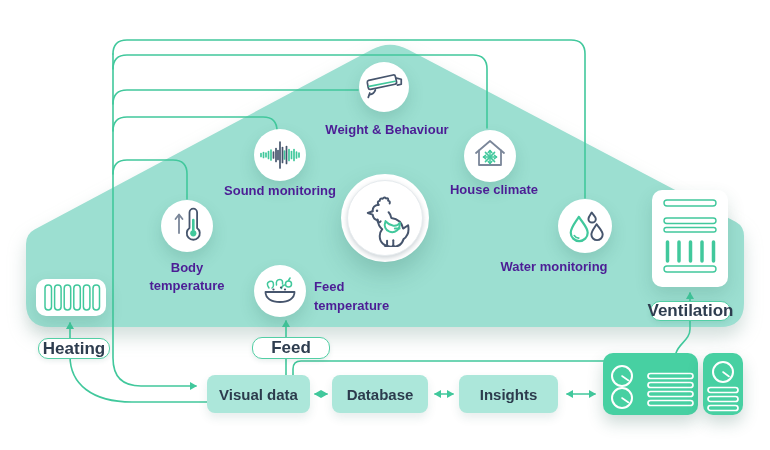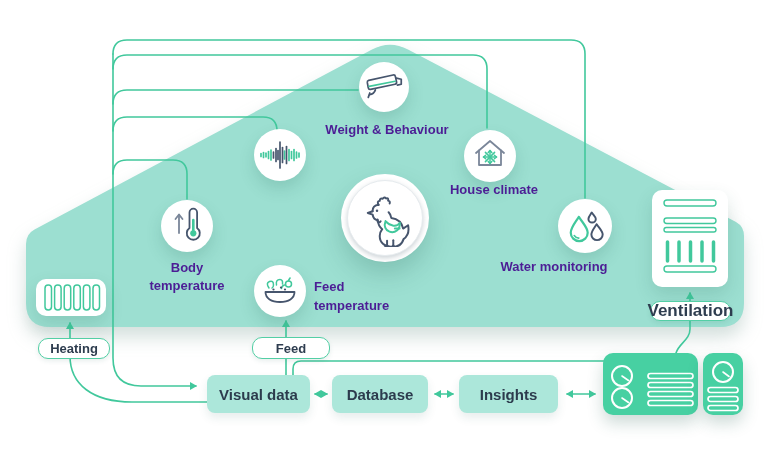--- a/index.html
+++ b/index.html
@@ -14,21 +14,21 @@
           box-shadow:0 12px 24px rgba(31,92,77,.22);
           display:flex;align-items:center;justify-content:center;}
   .center-inner{width:74px;height:74px;border-radius:50%;background:#fff;
           border:1px solid #e6ebee;box-shadow:0 2px 5px rgba(140,155,165,.45);
           display:flex;align-items:center;justify-content:center;}
   .lbl{position:absolute;color:#4c1d95;font-size:13px;font-weight:600;
        text-align:center;line-height:18px;white-space:pre;}
   .lbl-left{text-align:left;}
   .pill{position:absolute;background:#fff;border:1.5px solid #53CFA5;border-radius:10px;
         display:flex;align-items:center;justify-content:center;
-        font-size:13px;font-weight:600;color:#2E3D4F;
+        font-size:17px;font-weight:600;color:#2E3D4F;
         box-shadow:0 2px 5px rgba(31,92,77,.10);}
   .pbox{position:absolute;background:#ACE7DA;border-radius:8px;
         display:flex;align-items:center;justify-content:center;
         font-size:15px;font-weight:700;color:#2C3B4D;
         box-shadow:0 5px 10px rgba(31,92,77,.10);}
   .wpanel{position:absolute;background:#fff;border-radius:10px;
         box-shadow:0 8px 18px rgba(31,92,77,.16);}
   .gpanel{position:absolute;background:#47D0A2;border-radius:10px;
         box-shadow:0 8px 16px rgba(31,92,77,.22);}
   svg{display:block;}
@@ -179,20 +179,21 @@
             <path d="M33.6 56.5 l2.4 -1.8 2.2 1.8"></path>
         </g>
         <circle cx="20.3" cy="21" r="1.2" fill="#46556D" stroke="none"></circle>
         <path d="M28.5 31 c4.8 5.2 11 6 13.8 1.6 c.6 6.6 -4.8 10.4 -10 8.6 c-4 -1.4 -5.6 -5.4 -3.8 -10.2" stroke="#41C89C" stroke-width="1.9"></path>
         <path d="M37.5 38.2 h4.6" stroke="#41C89C" stroke-width="1.9"></path>
       </svg>
     </div>
   </div>
 
   <div class="lbl" style="left:297px;top:121px;width:180px;">Weight &amp; Behaviour</div>
+  <div class="lbl" style="left:190px;top:182px;width:180px;">Sound monitoring</div>
   <div class="lbl" style="left:117px;top:259px;width:140px;"><span>Body</span><br><span>temperature</span></div>
   <div class="lbl" style="left:404px;top:181px;width:180px;">House climate</div>
   <div class="lbl lbl-left" style="left:314px;top:277px;width:120px;line-height:19px;"><span>Feed</span><br><span>temperature</span></div>
   <div class="lbl" style="left:464px;top:258px;width:180px;">Water monitoring</div>
 
   <div class="wpanel" style="left:36px;top:279px;width:70px;height:37px;">
     <svg width="70" height="37" viewBox="0 0 70 37" fill="none" stroke="#41C89C" stroke-width="1.5">
       <rect x="9" y="6" width="6.5" height="25" rx="3.2"></rect>
       <rect x="18.6" y="6" width="6.5" height="25" rx="3.2"></rect>
       <rect x="28.2" y="6" width="6.5" height="25" rx="3.2"></rect>

